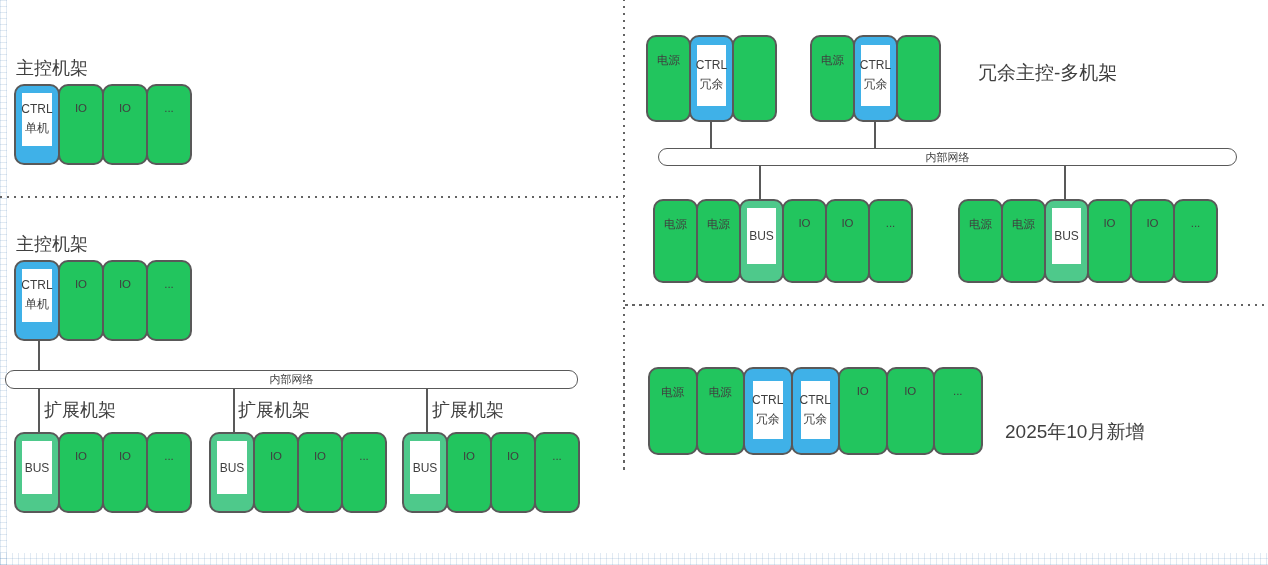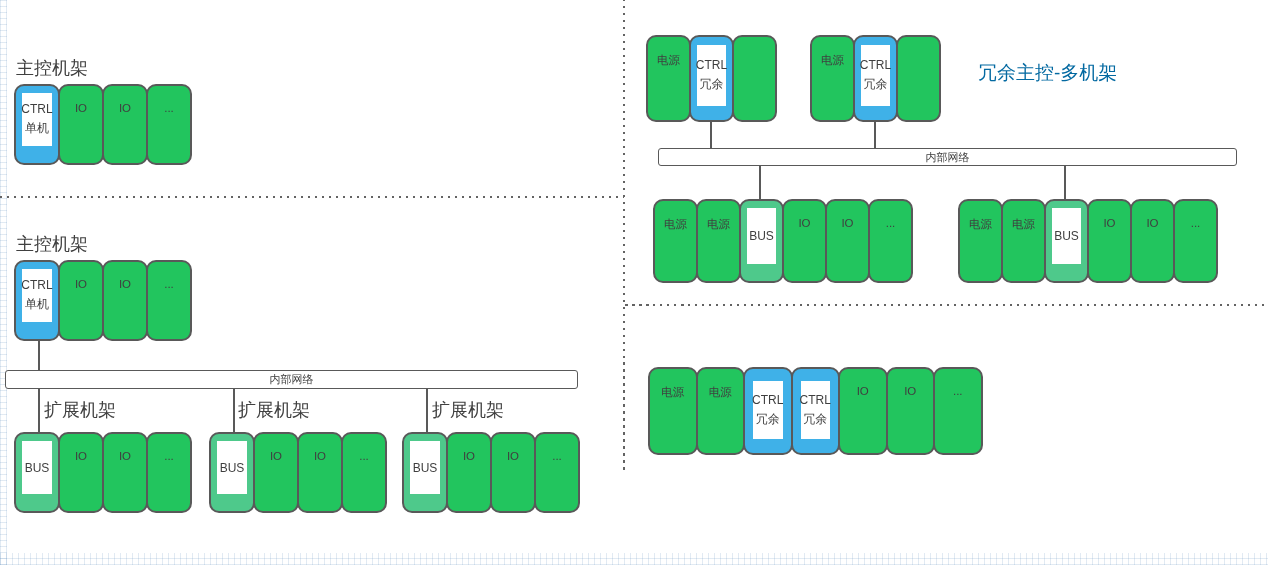--- a/index.html
+++ b/index.html
@@ -43,31 +43,31 @@
   .sz-a .slot{width:46px;height:81px;}          
   .sz-b .slot{width:45px;height:87px;}          
   .sz-c .slot{width:45px;height:84px;}          
   .sz-d .slot{width:49.5px;height:88px;}        
   .sz-d .inner{left:8px;right:8px;top:12px;bottom:14px;}
   .sz-b .inner{top:8px;bottom:14px;}
 
   
   .netbus{
     position:absolute;box-sizing:border-box;background:#fff;
-    border:1.5px solid #595959;border-radius:3px;
+    border:1.5px solid #595959;border-radius:9px;
     display:flex;align-items:center;justify-content:center;
     font-size:11px;color:#3f3f3f;
   }
 
   
   .vline{position:absolute;width:2px;background:#595959;}
 
   
   .rack-label{position:absolute;font-size:18px;color:#404040;}
-  .section-title{position:absolute;font-size:19px;color:#0369a1;}
+  .section-title{position:absolute;font-size:19px;color:#404040;}
 </style>
 </head>
 <body>
 
 <div id="canvas">
 
   <div class="edge-grid left"></div>
   <div class="edge-grid bottom"></div>
 
   <div class="dots-v" style="left:623px;top:0;height:470px"></div>
@@ -274,14 +274,15 @@
       <div class="slot">
         <span class="slot-label">IO</span>
       </div>
       <div class="slot">
         <span class="slot-label">IO</span>
       </div>
       <div class="slot">
         <span class="slot-label">...</span>
       </div>
     </div>
+  <div class="section-title" style="left:1005px;top:419px">2025年10月新增</div>
 
 </div>
 
 </body></html>

